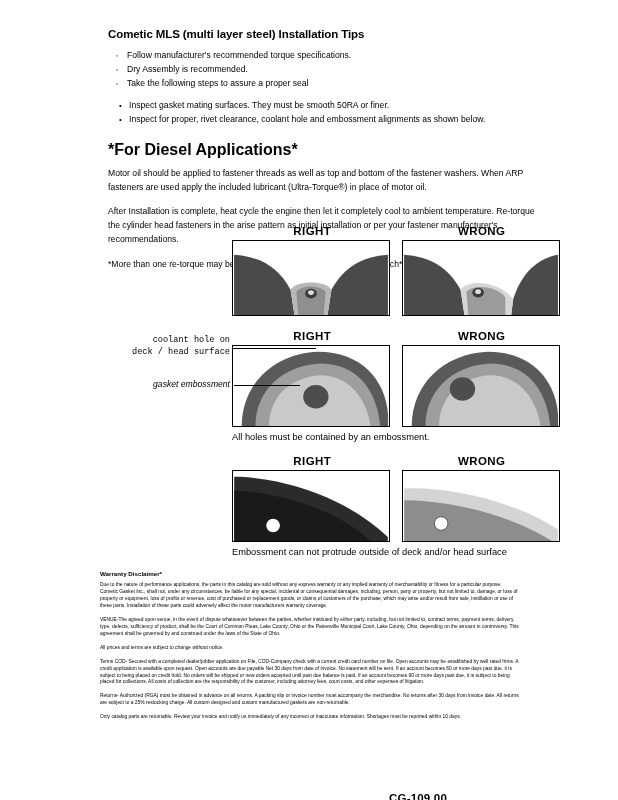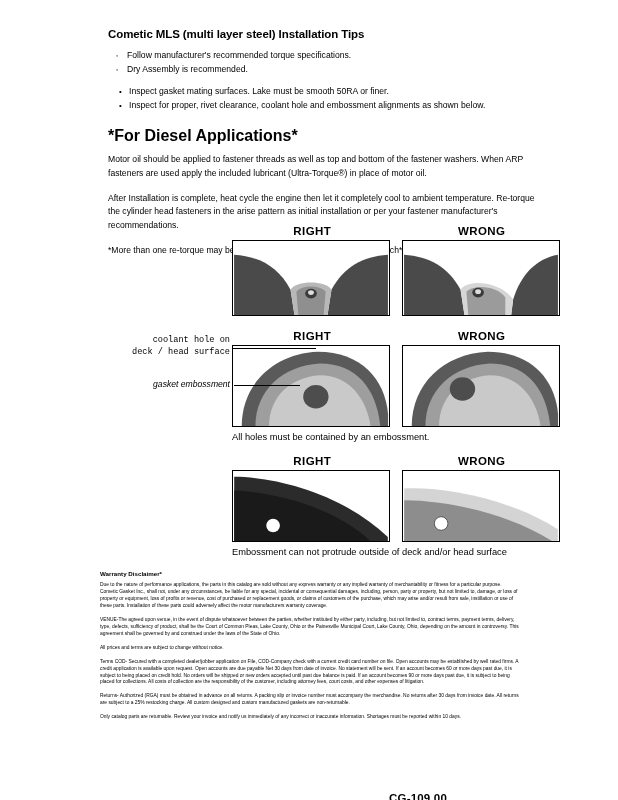--- a/index.html
+++ b/index.html
@@ -173,24 +173,25 @@
 <body>
 
 <div class="page">
 
   <div class="content">
     <h1 class="title">Cometic MLS (multi layer steel) Installation Tips</h1>
 
     <ul class="bullet-list">
       <li><span class="marker">◦</span><span>Follow manufacturer's recommended torque specifications.</span></li>
       <li><span class="marker">◦</span><span>Dry Assembly is recommended.</span></li>
+      <li><span class="marker">◦</span><span>Take the following steps to assure a proper seal</span></li>
     </ul>
 
     <ul class="sub-list">
-      <li><span class="marker">•</span><span>Inspect gasket mating surfaces.  Lake must be smooth 50RA or finer.</span></li>
+      <li><span class="marker">•</span><span>Inspect gasket mating surfaces.  They must be smooth 50RA or finer.</span></li>
       <li><span class="marker">•</span><span>Inspect for proper, rivet clearance, coolant hole and embossment alignments as shown below.</span></li>
     </ul>
 
     <h2 class="subtitle">*For Diesel Applications*</h2>
     <p class="para">Motor oil should be applied to fastener threads as well as top and bottom of the fastener washers. When ARP fasteners are used apply the included lubricant (Ultra-Torque®) in place of motor oil.</p>
     <p class="para">After Installation is complete, heat cycle the engine then let it completely cool to ambient temperature. Re-torque the cylinder head fasteners in the arise pattern as initial installation or per your fastener manufacturer's recommendations.</p>
     <p class="para last">*More than one re-torque may be required to achieve proper fastener stretch*</p>
   </div>
 
   <div class="figures">

